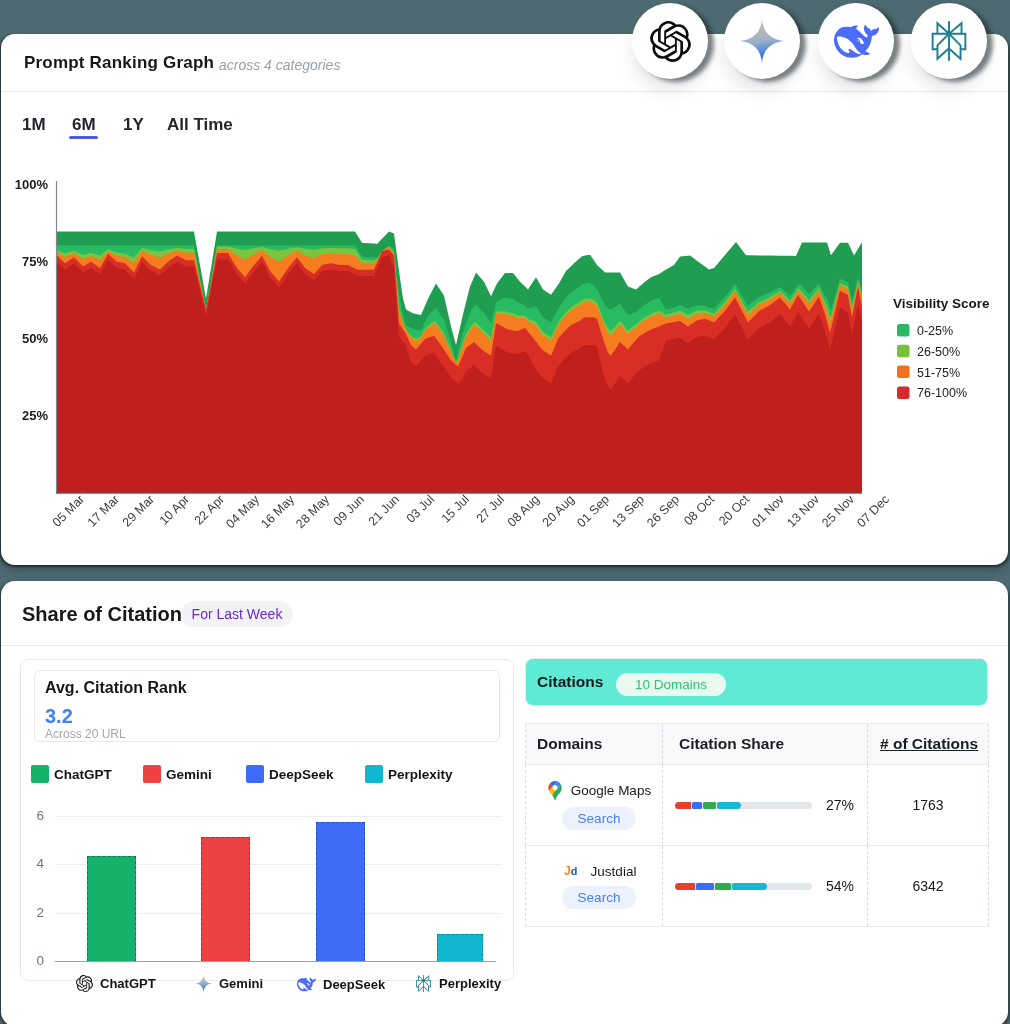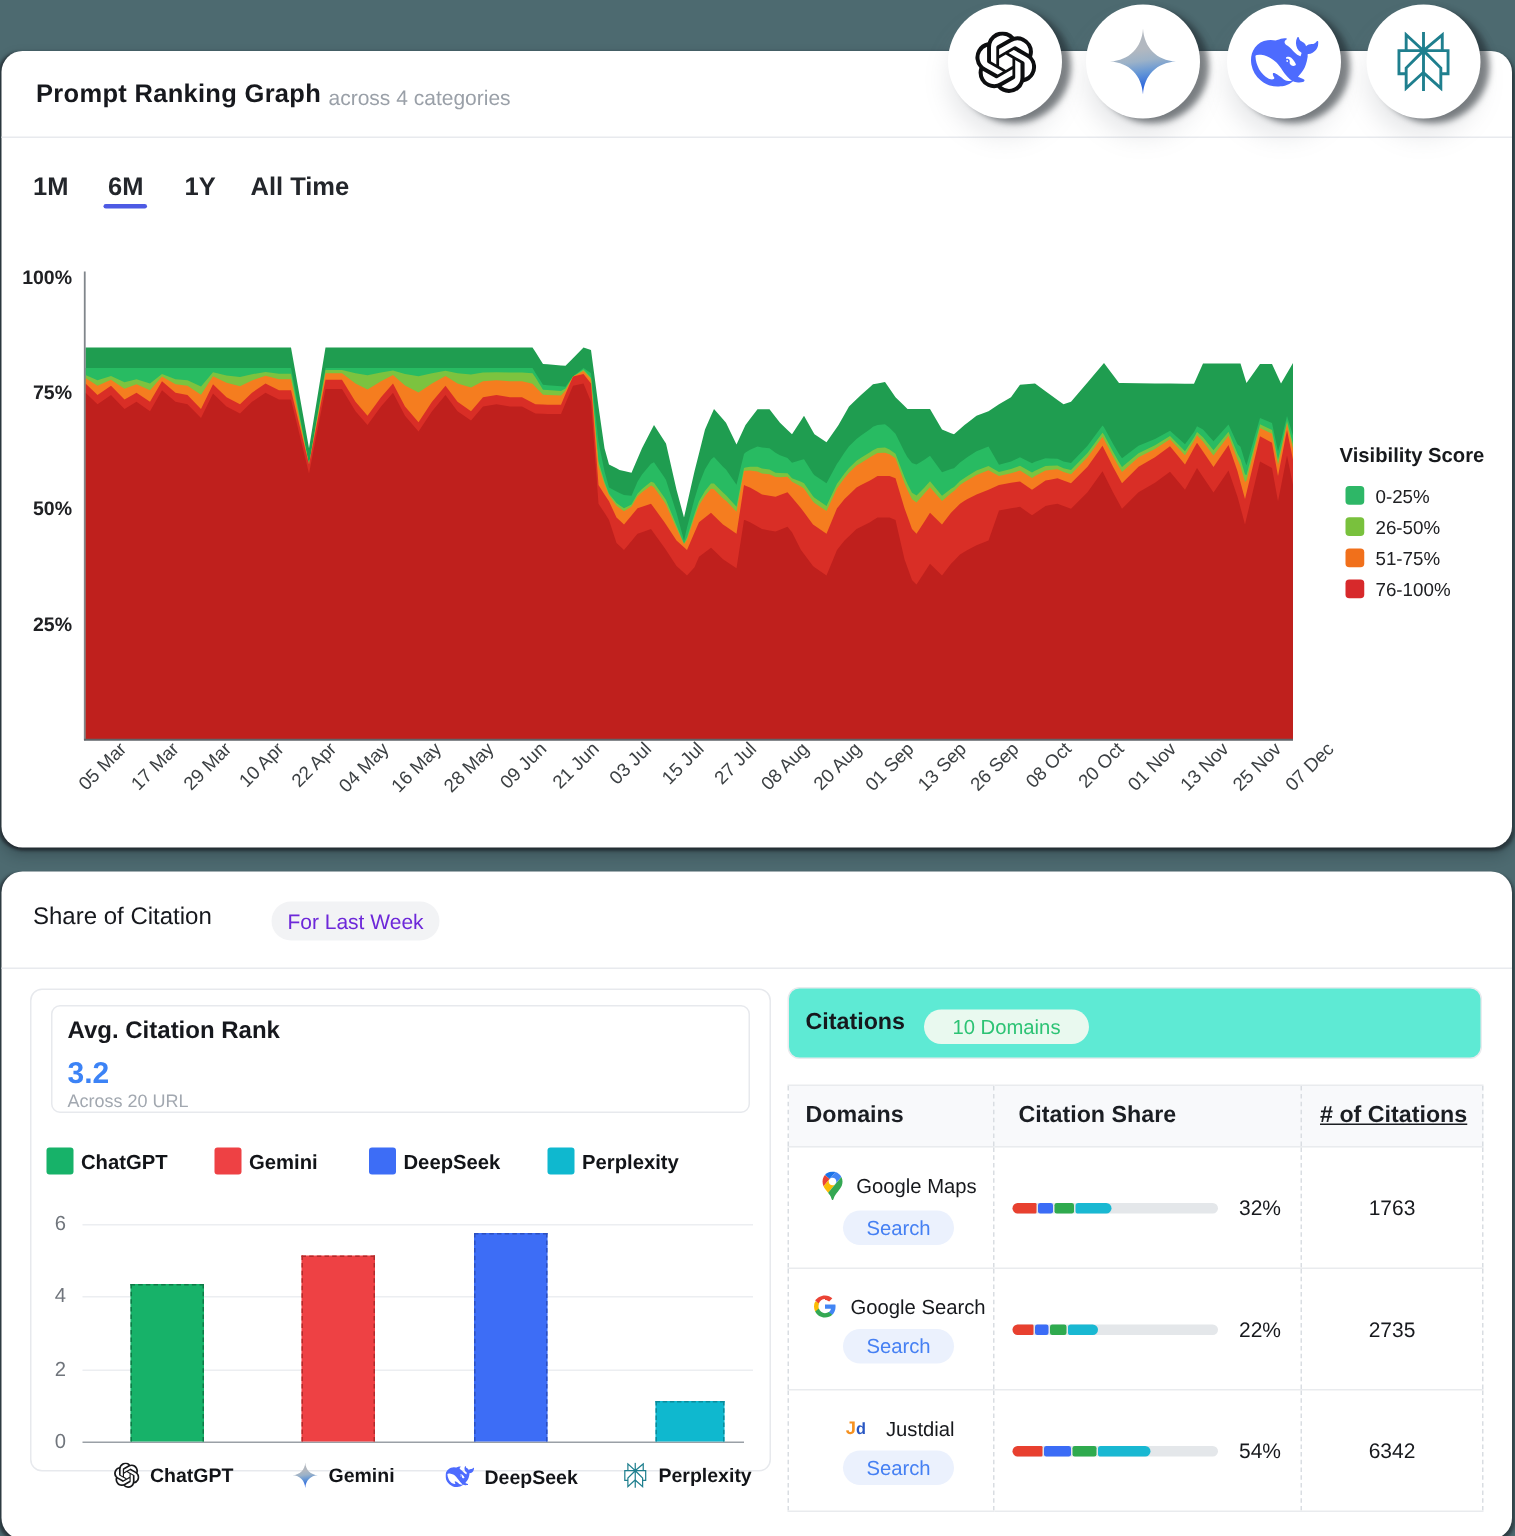--- a/index.html
+++ b/index.html
@@ -10,21 +10,21 @@
 #card2 { left:1px; top:581px; width:1007px; height:445px; box-shadow:-2px 1px 2px rgba(28,33,38,.65), 2px 2px 2px rgba(28,33,38,.55); }
 .badge-circle { position:absolute; top:3px; width:76px; height:76px; border-radius:50%; background:#fff; z-index:5;
   box-shadow:6px 3px 4px rgba(25,33,38,.55), 0 12px 16px rgba(120,130,140,.18); display:flex; align-items:center; justify-content:center; }
 .h-title { font-size:17px; letter-spacing:.2px; font-weight:700; color:#16181d; letter-spacing:.2px; }
 .h-sub { font-size:14px; color:#9aa0a8; }
 .divider { position:absolute; left:0; right:0; height:1px; background:#e8eaee; }
 .tab { position:absolute; font-size:17px; font-weight:600; color:#23262b; }
 #chartwrap { position:absolute; inset:0; }
 
 .pill { border-radius:999px; display:flex; align-items:center; justify-content:center; }
-#soc-title { position:absolute; left:22px; top:603px; font-size:16px; font-weight:400; color:#16181d; }
+#soc-title { position:absolute; left:22px; top:603px; font-size:20px; font-weight:700; color:#16181d; }
 #soc-pill { position:absolute; left:181px; top:601px; width:112px; height:26px; background:#f2f3f5; color:#6d28d9; font-size:14px; }
 #div2 { position:absolute; left:1px; top:645px; width:1007px; height:1px; background:#e8eaee; }
 #lpanel { position:absolute; left:20px; top:659px; width:494px; height:322px; border:1px solid #e7e9ed; border-radius:8px; background:#fff; }
 #statbox { position:absolute; left:13px; top:10px; width:466px; height:72px; border:1px solid #e7e9ed; border-radius:6px; }
 .legrow { position:absolute; top:765px; display:flex; align-items:center; gap:5px; }
 .legsq { width:18px; height:18px; border-radius:2px; }
 .leglab { font-size:13.5px; font-weight:700; color:#121418; }
 
 .bar { position:absolute; }
 .gline { position:absolute; height:1px; background:#eceef1; }
@@ -44,21 +44,21 @@
 .pbar { position:relative; height:7px; width:137px; background:#e4e7ea; border-radius:4px; margin-left:12px; }
 .pbar div { position:absolute; top:0; height:7px; }
 .pct { font-size:14px; color:#17191d; }
 .cnum { font-size:14px; color:#17191d; text-align:center; }
 </style>
 </head>
 <body>
 
 <div class="card" id="card1">
   <div style="position:absolute;left:23px;top:19px;" class="h-title">Prompt Ranking Graph</div>
-  <div style="position:absolute;left:218px;top:23px;" class="h-sub">across 4 categories</div>
+  <div style="position:absolute;left:218px;top:23px;font-style:italic;" class="h-sub">across 4 categories</div>
   <div class="divider" style="top:57px;"></div>
   <div class="tab" style="left:21px;top:81px;">1M</div>
   <div class="tab" style="left:71px;top:81px;">6M</div>
   <div style="position:absolute;left:68px;top:102px;width:29px;height:3px;background:#4d5ae4;border-radius:2px;"></div>
   <div class="tab" style="left:122px;top:81px;">1Y</div>
   <div class="tab" style="left:166px;top:81px;">All Time</div>
   <div id="chartwrap">
   <svg width="1010" height="1024" viewBox="0 0 1010 1024" style="position:absolute;left:-1px;top:-34px;pointer-events:none" font-family="Liberation Sans, sans-serif">
 <polygon points="57,493 57.0,231.6 65.0,231.6 74.0,231.6 83.0,231.6 91.0,231.6 100.0,231.6 108.0,231.6 117.0,231.6 125.0,231.6 134.0,231.6 142.0,231.6 151.0,231.6 160.0,231.6 168.0,231.6 177.0,231.6 186.0,231.6 194.0,231.6 206.0,298.8 217.0,231.6 228.0,231.6 237.0,231.6 245.0,231.6 254.0,231.6 262.0,231.6 270.0,231.6 279.0,231.6 288.0,231.6 297.0,231.6 305.0,231.6 314.0,231.6 322.0,231.6 331.0,231.6 340.0,231.6 348.0,231.6 355.0,231.6 357.0,234.7 362.0,242.7 365.0,242.9 374.0,243.6 377.0,243.9 382.0,238.8 389.0,231.6 394.0,233.4 399.0,271.0 403.0,298.8 406.0,309.6 411.0,312.2 413.0,313.3 416.0,314.0 421.0,315.1 425.0,305.8 428.0,298.8 434.0,287.2 436.0,283.4 443.0,294.1 444.0,295.7 451.0,326.5 456.0,345.0 458.0,336.2 463.0,314.2 466.0,302.3 470.0,286.4 474.0,277.2 476.0,272.6 482.0,279.5 484.0,281.8 491.0,296.3 496.0,285.5 497.0,283.4 500.0,279.4 505.0,272.9 508.0,272.9 513.0,272.9 517.0,278.0 520.0,281.8 525.0,286.6 528.0,289.5 534.0,280.3 536.0,277.2 542.0,287.8 543.0,289.5 551.0,294.8 558.0,284.8 559.0,283.4 563.0,276.3 566.0,271.0 571.0,266.2 574.0,263.3 580.0,258.0 582.0,256.2 585.0,255.6 590.0,254.7 593.0,259.0 597.0,264.9 603.0,270.6 605.0,272.6 608.0,272.6 611.0,272.6 616.0,272.6 620.0,272.6 628.0,286.4 634.0,288.8 636.0,289.5 640.0,286.0 643.0,283.4 645.0,281.8 651.0,277.2 659.0,274.1 666.0,269.5 674.0,264.9 680.0,256.5 688.0,255.8 690.0,255.6 697.0,260.8 700.0,263.0 705.0,266.6 709.0,269.5 714.0,267.9 725.0,255.0 735.0,243.2 736.0,242.0 742.0,250.0 746.0,255.3 748.0,255.3 759.0,255.5 770.0,255.6 780.0,255.7 790.0,255.8 796.0,255.9 798.0,251.4 802.0,242.4 809.0,242.4 819.0,242.4 825.0,242.4 827.0,242.4 830.0,252.1 831.0,255.3 840.0,242.7 848.0,242.7 852.0,251.3 854.0,255.6 858.0,248.8 862.0,242.0 862,493" fill="#1f9d50"></polygon>
 <polygon points="57,493 57.0,245.4 65.0,245.4 74.0,245.4 83.0,245.4 91.0,245.4 100.0,245.4 108.0,245.4 117.0,245.4 125.0,245.4 134.0,245.4 142.0,245.4 151.0,245.4 160.0,245.4 168.0,245.4 177.0,245.4 186.0,245.4 194.0,245.4 206.0,309.6 217.0,245.4 228.0,245.4 237.0,245.4 245.0,245.4 254.0,245.4 262.0,245.4 270.0,245.4 279.0,245.4 288.0,245.4 297.0,245.4 305.0,245.4 314.0,245.4 322.0,245.4 331.0,245.4 340.0,245.4 348.0,245.4 355.0,245.4 357.0,248.6 362.0,256.5 365.0,256.8 374.0,257.5 377.0,257.8 382.0,251.0 389.0,245.4 394.0,248.8 399.0,294.6 403.0,314.2 406.0,325.0 411.0,327.6 413.0,328.7 416.0,330.0 421.0,330.5 425.0,321.2 428.0,316.3 434.0,309.1 436.0,308.2 443.0,318.4 444.0,320.0 451.0,341.9 456.0,360.4 458.0,351.6 463.0,332.6 466.0,322.9 470.0,312.8 474.0,306.3 476.0,304.6 482.0,311.1 484.0,313.0 491.0,323.1 496.0,302.6 497.0,301.6 500.0,299.9 505.0,297.6 508.0,298.4 513.0,298.8 517.0,301.9 520.0,303.5 525.0,305.3 528.0,308.5 534.0,306.6 536.0,306.2 542.0,315.6 543.0,316.9 551.0,322.2 558.0,309.1 559.0,307.8 563.0,301.7 566.0,297.5 571.0,292.7 574.0,290.4 580.0,286.1 582.0,284.5 585.0,283.4 590.0,282.8 593.0,285.2 597.0,289.1 603.0,301.3 605.0,304.9 608.0,308.6 611.0,309.6 616.0,306.6 620.0,303.8 628.0,314.9 634.0,312.7 636.0,312.2 640.0,308.4 643.0,306.1 645.0,304.7 651.0,300.8 659.0,297.7 666.0,309.9 674.0,307.6 680.0,304.9 688.0,308.8 690.0,307.8 697.0,305.5 700.0,305.6 705.0,305.8 709.0,307.6 714.0,308.6 725.0,297.1 735.0,283.7 736.0,284.9 742.0,295.8 746.0,302.7 748.0,305.5 759.0,297.2 770.0,292.6 780.0,287.1 790.0,296.1 796.0,288.0 798.0,284.2 802.0,286.3 809.0,294.1 819.0,283.0 825.0,296.2 827.0,297.8 830.0,307.6 831.0,310.2 840.0,278.7 848.0,282.0 852.0,300.8 854.0,294.2 858.0,277.3 862.0,290.4 862,493" fill="#28bb62"></polygon>
@@ -243,50 +243,25 @@
           <div class="sbtn pill">Search</div>
         </td>
     <td>
           <div style="display:flex;align-items:center;">
             <div class="pbar">
               <div style="left:0px;width:16px;background:#e8402f;border-radius:4px 1px 1px 4px;"></div>
               <div style="left:17px;width:10px;background:#3b6cf6;border-radius:1.5px;"></div>
               <div style="left:28px;width:13px;background:#2faa4e;border-radius:1.5px;"></div>
               <div style="left:42px;width:24px;background:#19b8d2;border-radius:2px 4px 4px 2px;"></div>
             </div>
-            <div class="pct" style="margin-left:14px;">32%</div>
+            <div class="pct" style="margin-left:14px;">27%</div>
           </div>
         </td>
     <td>
           <div class="cnum">1763</div>
-        </td>
-  </tr>
-  <tr>
-    <td>
-          <div class="dname"><svg width="16" height="16" viewBox="0 0 48 48">
-              <path fill="#4285F4" d="M45.12 24.5c0-1.56-.14-3.06-.4-4.5H24v8.51h11.84c-.51 2.75-2.06 5.08-4.39 6.64v5.52h7.11c4.16-3.83 6.56-9.47 6.56-16.17z"></path>
-              <path fill="#34A853" d="M24 46c5.94 0 10.92-1.97 14.56-5.33l-7.11-5.52c-1.97 1.32-4.49 2.1-7.45 2.1-5.73 0-10.58-3.87-12.31-9.07H4.34v5.7C7.96 41.07 15.4 46 24 46z"></path>
-              <path fill="#FBBC05" d="M11.69 28.18C11.25 26.86 11 25.45 11 24s.25-2.86.69-4.18v-5.7H4.34C2.85 17.09 2 20.45 2 24c0 3.55.85 6.91 2.34 9.88l7.35-5.7z"></path>
-              <path fill="#EA4335" d="M24 10.75c3.23 0 6.13 1.11 8.41 3.29l6.31-6.31C34.91 4.18 29.93 2 24 2 15.4 2 7.96 6.93 4.34 12.12l7.35 5.7c1.73-5.2 6.58-9.07 12.31-9.07z"></path>
-            </svg>Google Search</div>
-          <div class="sbtn pill">Search</div>
-        </td>
-    <td>
-          <div style="display:flex;align-items:center;">
-            <div class="pbar">
-              <div style="left:0px;width:14px;background:#e8402f;border-radius:4px 1px 1px 4px;"></div>
-              <div style="left:15px;width:9px;background:#3b6cf6;border-radius:1.5px;"></div>
-              <div style="left:25px;width:11px;background:#2faa4e;border-radius:1.5px;"></div>
-              <div style="left:37px;width:20px;background:#19b8d2;border-radius:2px 4px 4px 2px;"></div>
-            </div>
-            <div class="pct" style="margin-left:14px;">22%</div>
-          </div>
-        </td>
-    <td>
-          <div class="cnum">2735</div>
         </td>
   </tr>
   <tr>
     <td>
           <div class="dname"><svg width="19" height="14" viewBox="0 0 42 30">
               <text x="2" y="24" font-family="Liberation Sans, sans-serif" font-weight="bold" font-size="27" fill="#f59120">J</text>
               <text x="17" y="24" font-family="Liberation Sans, sans-serif" font-weight="bold" font-size="24" fill="#2756c3">d</text>
             </svg>Justdial</div>
           <div class="sbtn pill">Search</div>
         </td>

